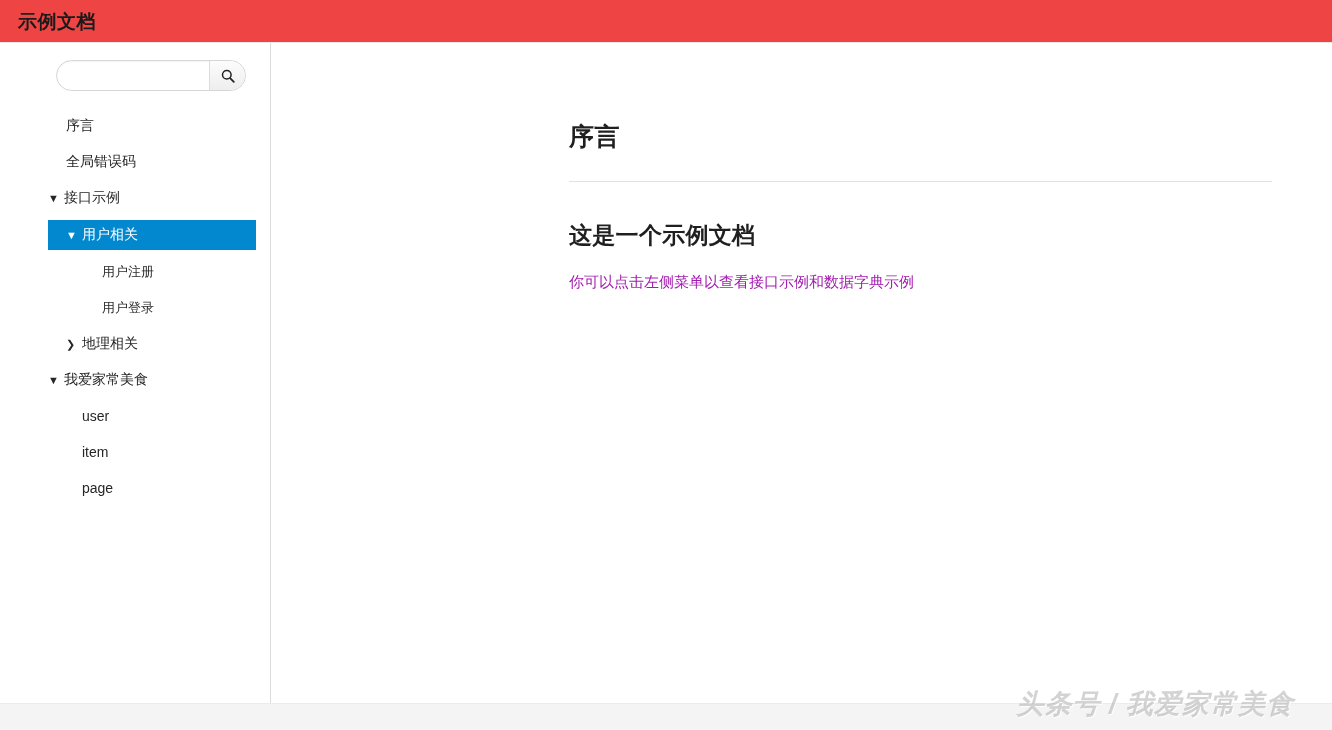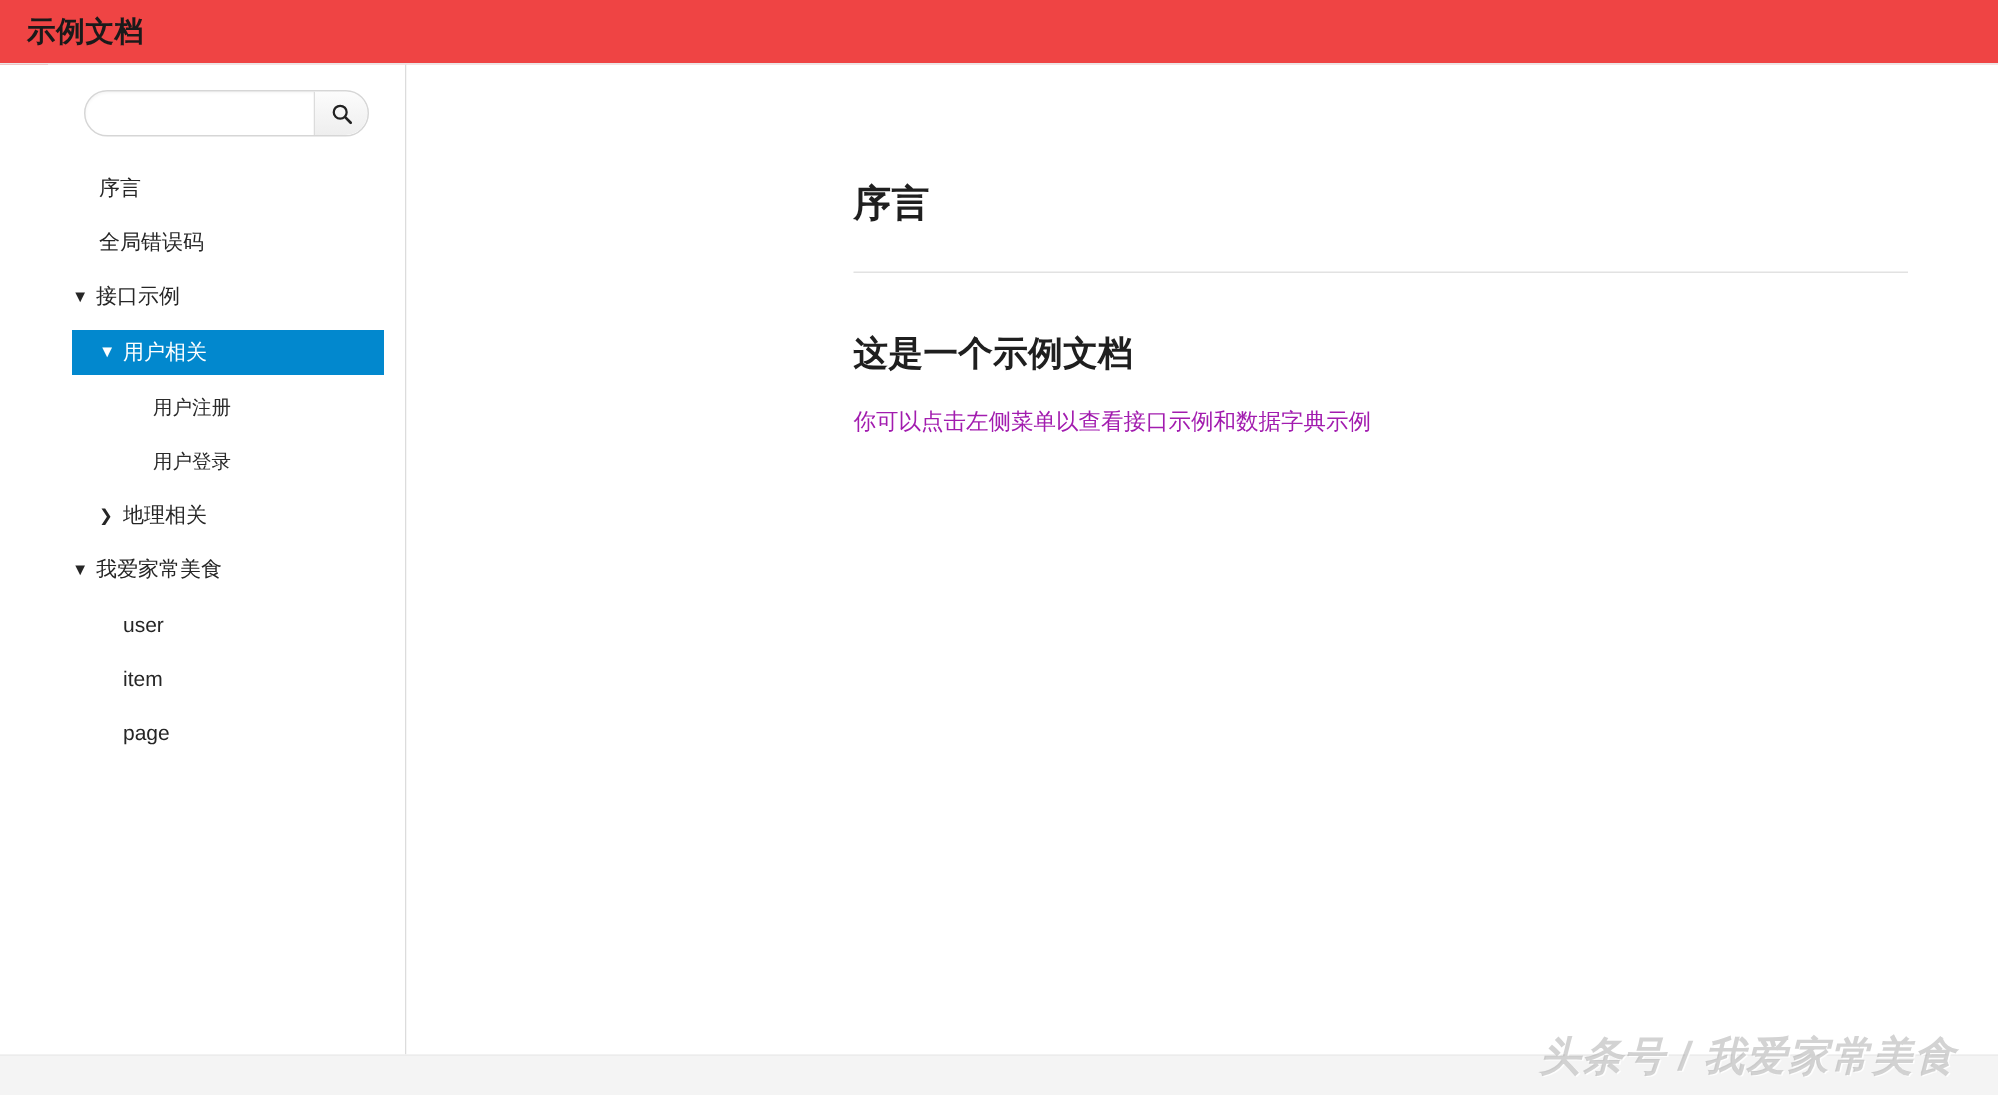--- a/index.html
+++ b/index.html
@@ -199,21 +199,21 @@
     width: 1332px;
     height: 27px;
     background: #f4f4f4;
     border-top: 1px solid #ececec;
     box-sizing: border-box;
   }
 
   
   .watermark {
     position: absolute;
-    right: 28px;
+    right: 38px;
     bottom: 8px;
     font-size: 27px;
     font-style: italic;
     font-weight: bold;
     color: rgba(110,110,110,0.30);
     text-shadow: 1px 1px 0 rgba(255,255,255,0.85);
     white-space: nowrap;
     letter-spacing: 1px;
     pointer-events: none;
   }

